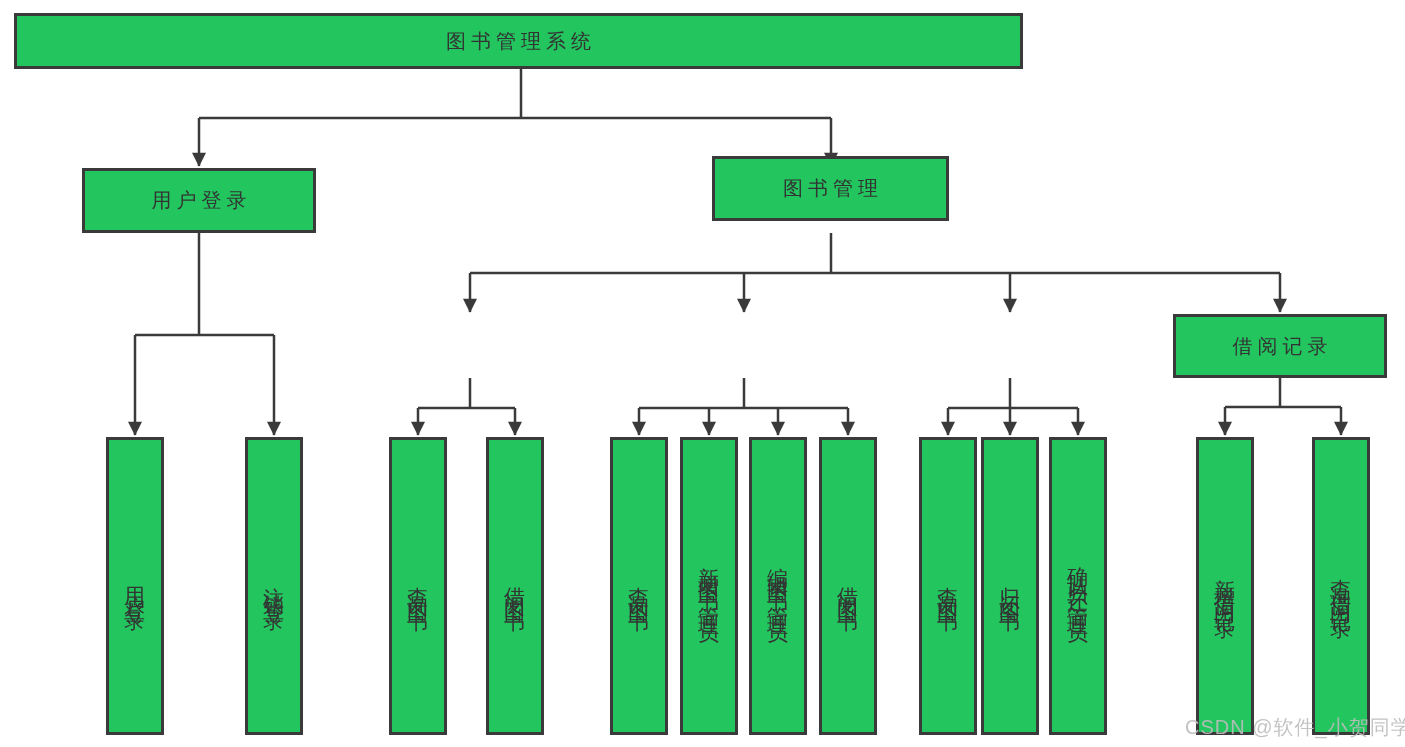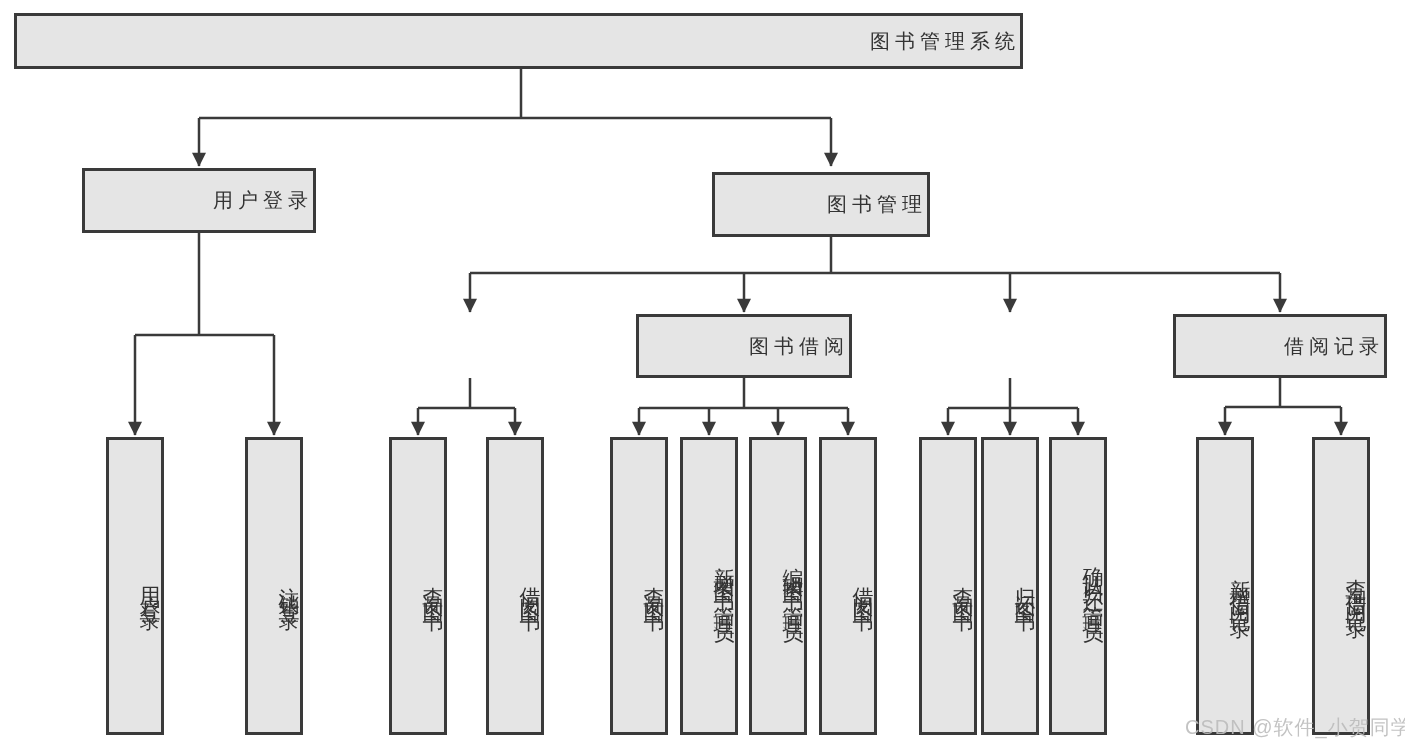--- a/index.html
+++ b/index.html
@@ -7,22 +7,22 @@
   #canvas{
     position:relative;
     width:1405px;height:747px;
     background:#ffffff;
     overflow:hidden;
   }
   #wires{position:absolute;left:0;top:0;width:1405px;height:747px;}
   .ln{stroke:#3a3a3a;stroke-width:2.5;fill:none;}
   .node{
     position:absolute;box-sizing:border-box;
-    border:3px solid #3a3a3a;background:#e5e5e5;
-    display:flex;align-items:center;justify-content:flex-end;
+    border:3px solid #3a3a3a;background:#22c55e;
+    display:flex;align-items:center;justify-content:center;
     color:#333333;
   }
   .node.h .lbl{
     font-size:20px;letter-spacing:5px;padding-left:5px;
     white-space:nowrap;
   }
   .node.v .lbl{
     writing-mode:vertical-rl;text-orientation:mixed;
     font-size:21px;letter-spacing:8px;line-height:1;
     white-space:nowrap;
@@ -93,27 +93,24 @@
     </g>
   </svg>
 
   <div class="node h" style="left:14px;top:13px;width:1009px;height:56px">
     <span class="lbl">图书管理系统</span>
   </div>
 
   <div class="node h" style="left:82px;top:168px;width:234px;height:65px">
     <span class="lbl">用户登录</span>
   </div>
-  <div class="node h" style="left:712px;top:172px;width:218px;height:65px">
+  <div class="node h" style="left:712px;top:156px;width:237px;height:65px">
     <span class="lbl">图书管理</span>
   </div>
 
-  <div class="node h" style="left:636px;top:314px;width:216px;height:64px">
-    <span class="lbl">图书借阅</span>
-  </div>
   <div class="node h" style="left:1173px;top:314px;width:214px;height:64px">
     <span class="lbl">借阅记录</span>
   </div>
 
   <div class="node v" style="left:106px;top:437px;width:58px;height:298px">
     <span class="lbl">用户登录</span>
   </div>
   <div class="node v" style="left:245px;top:437px;width:58px;height:298px">
     <span class="lbl">注销登录</span>
   </div>

